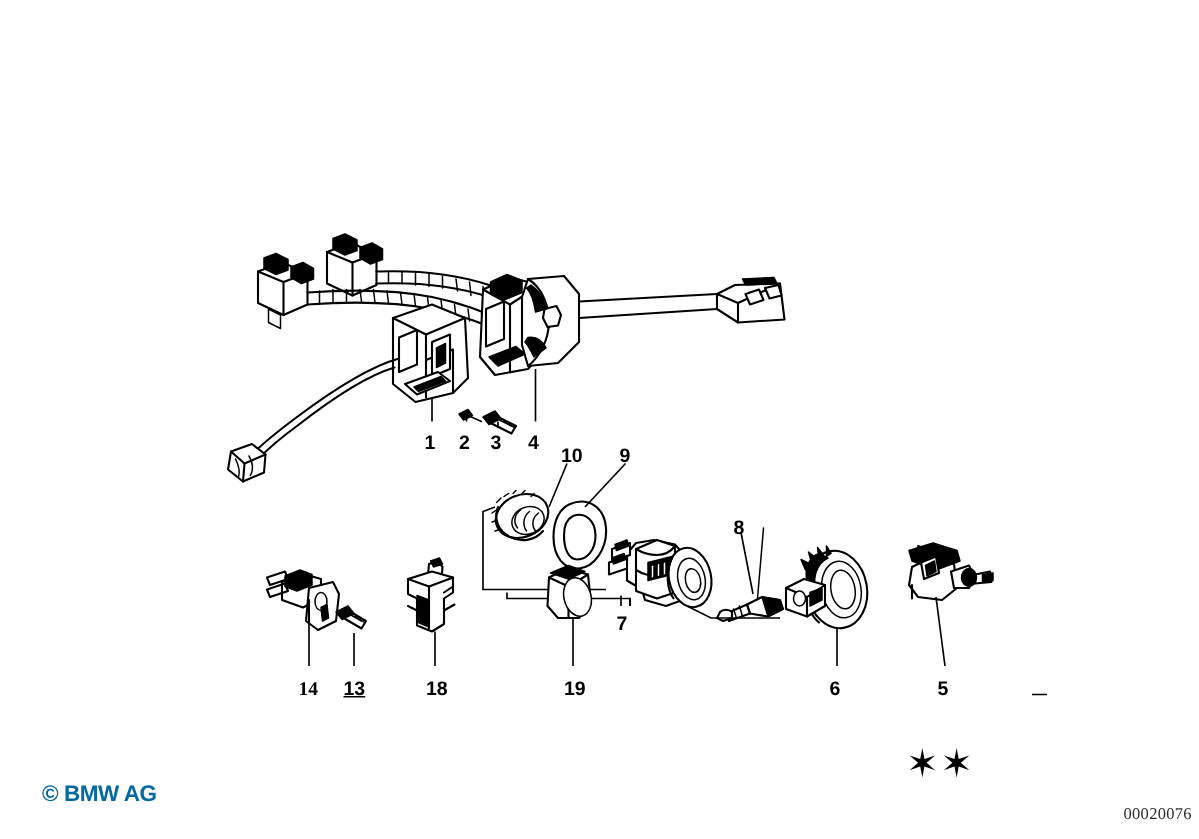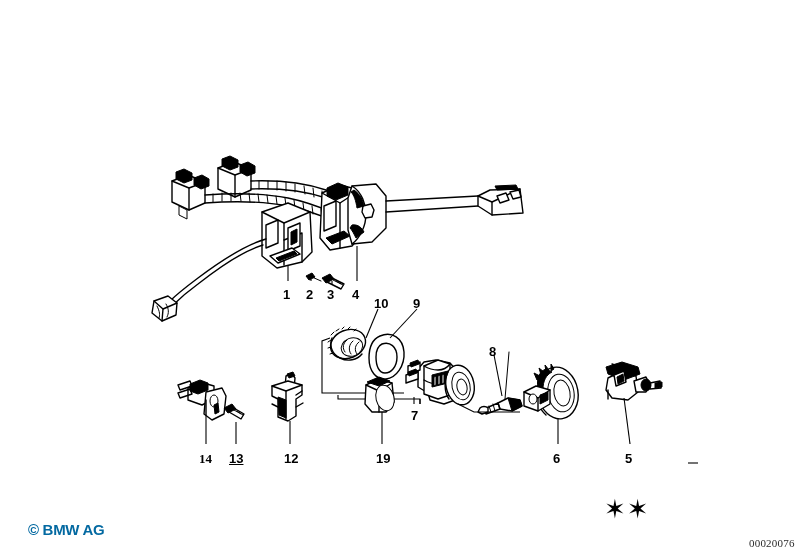--- a/index.html
+++ b/index.html
@@ -369,21 +369,21 @@
   <div class="callout" style="left:306px; top:288px;">2</div>
   <div class="callout" style="left:327px; top:288px;">3</div>
   <div class="callout" style="left:352px; top:288px;">4</div>
   <div class="callout" style="left:625px; top:452px;">5</div>
   <div class="callout" style="left:553px; top:452px;">6</div>
   <div class="callout" style="left:411px; top:409px;">7</div>
   <div class="callout" style="left:489px; top:345px;">8</div>
   <div class="callout" style="left:413px; top:297px;">9</div>
   <div class="callout" style="left:374px; top:297px;">10</div>
   <div class="callout" style="left:376px; top:452px;">19</div>
-  <div class="callout" style="left:284px; top:452px;">12</div>
+  <div class="callout" style="left:284px; top:452px;">18</div>
   <div class="callout" style="left:229px; top:452px;text-decoration:underline;">13</div>
   <div class="callout" style="left:199px; top:452px;font-family:Liberation Serif, serif;">14</div>
 
   <div id="stars">✶✶</div>
   <div id="footer-left">© BMW AG</div>
   <div id="footer-right">00020076</div>
 
 </div>
 
 </body></html>

